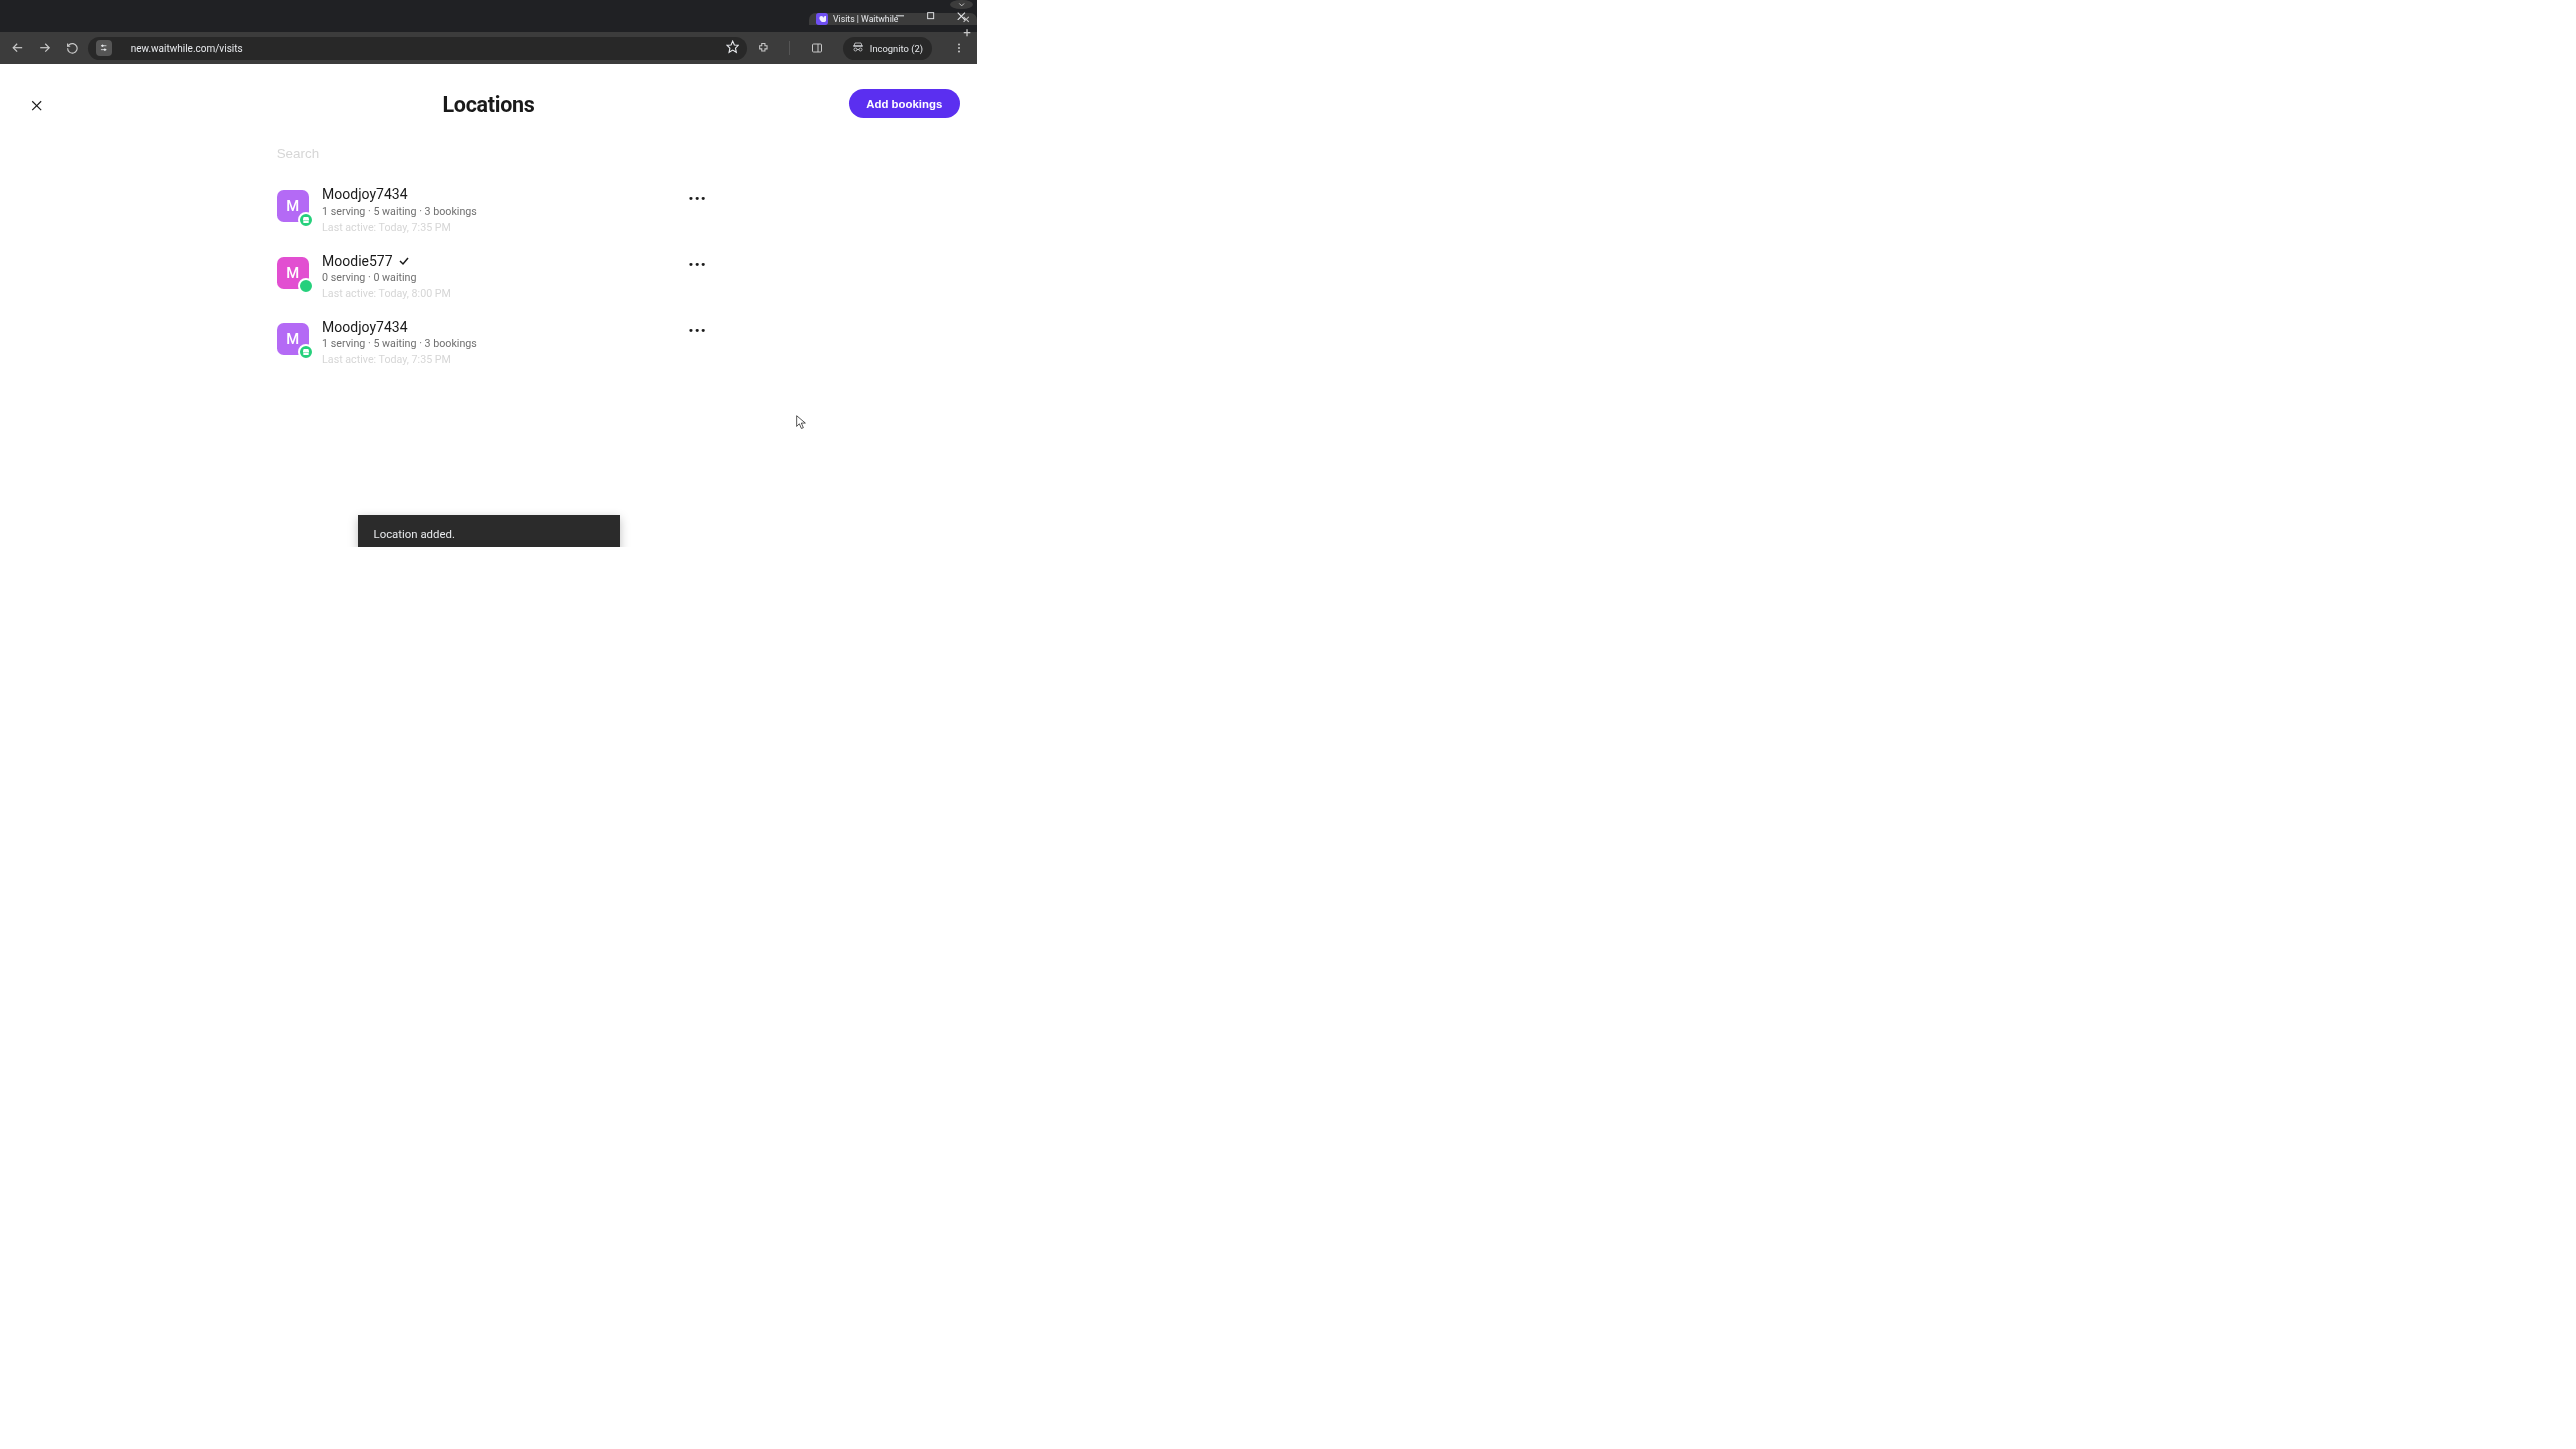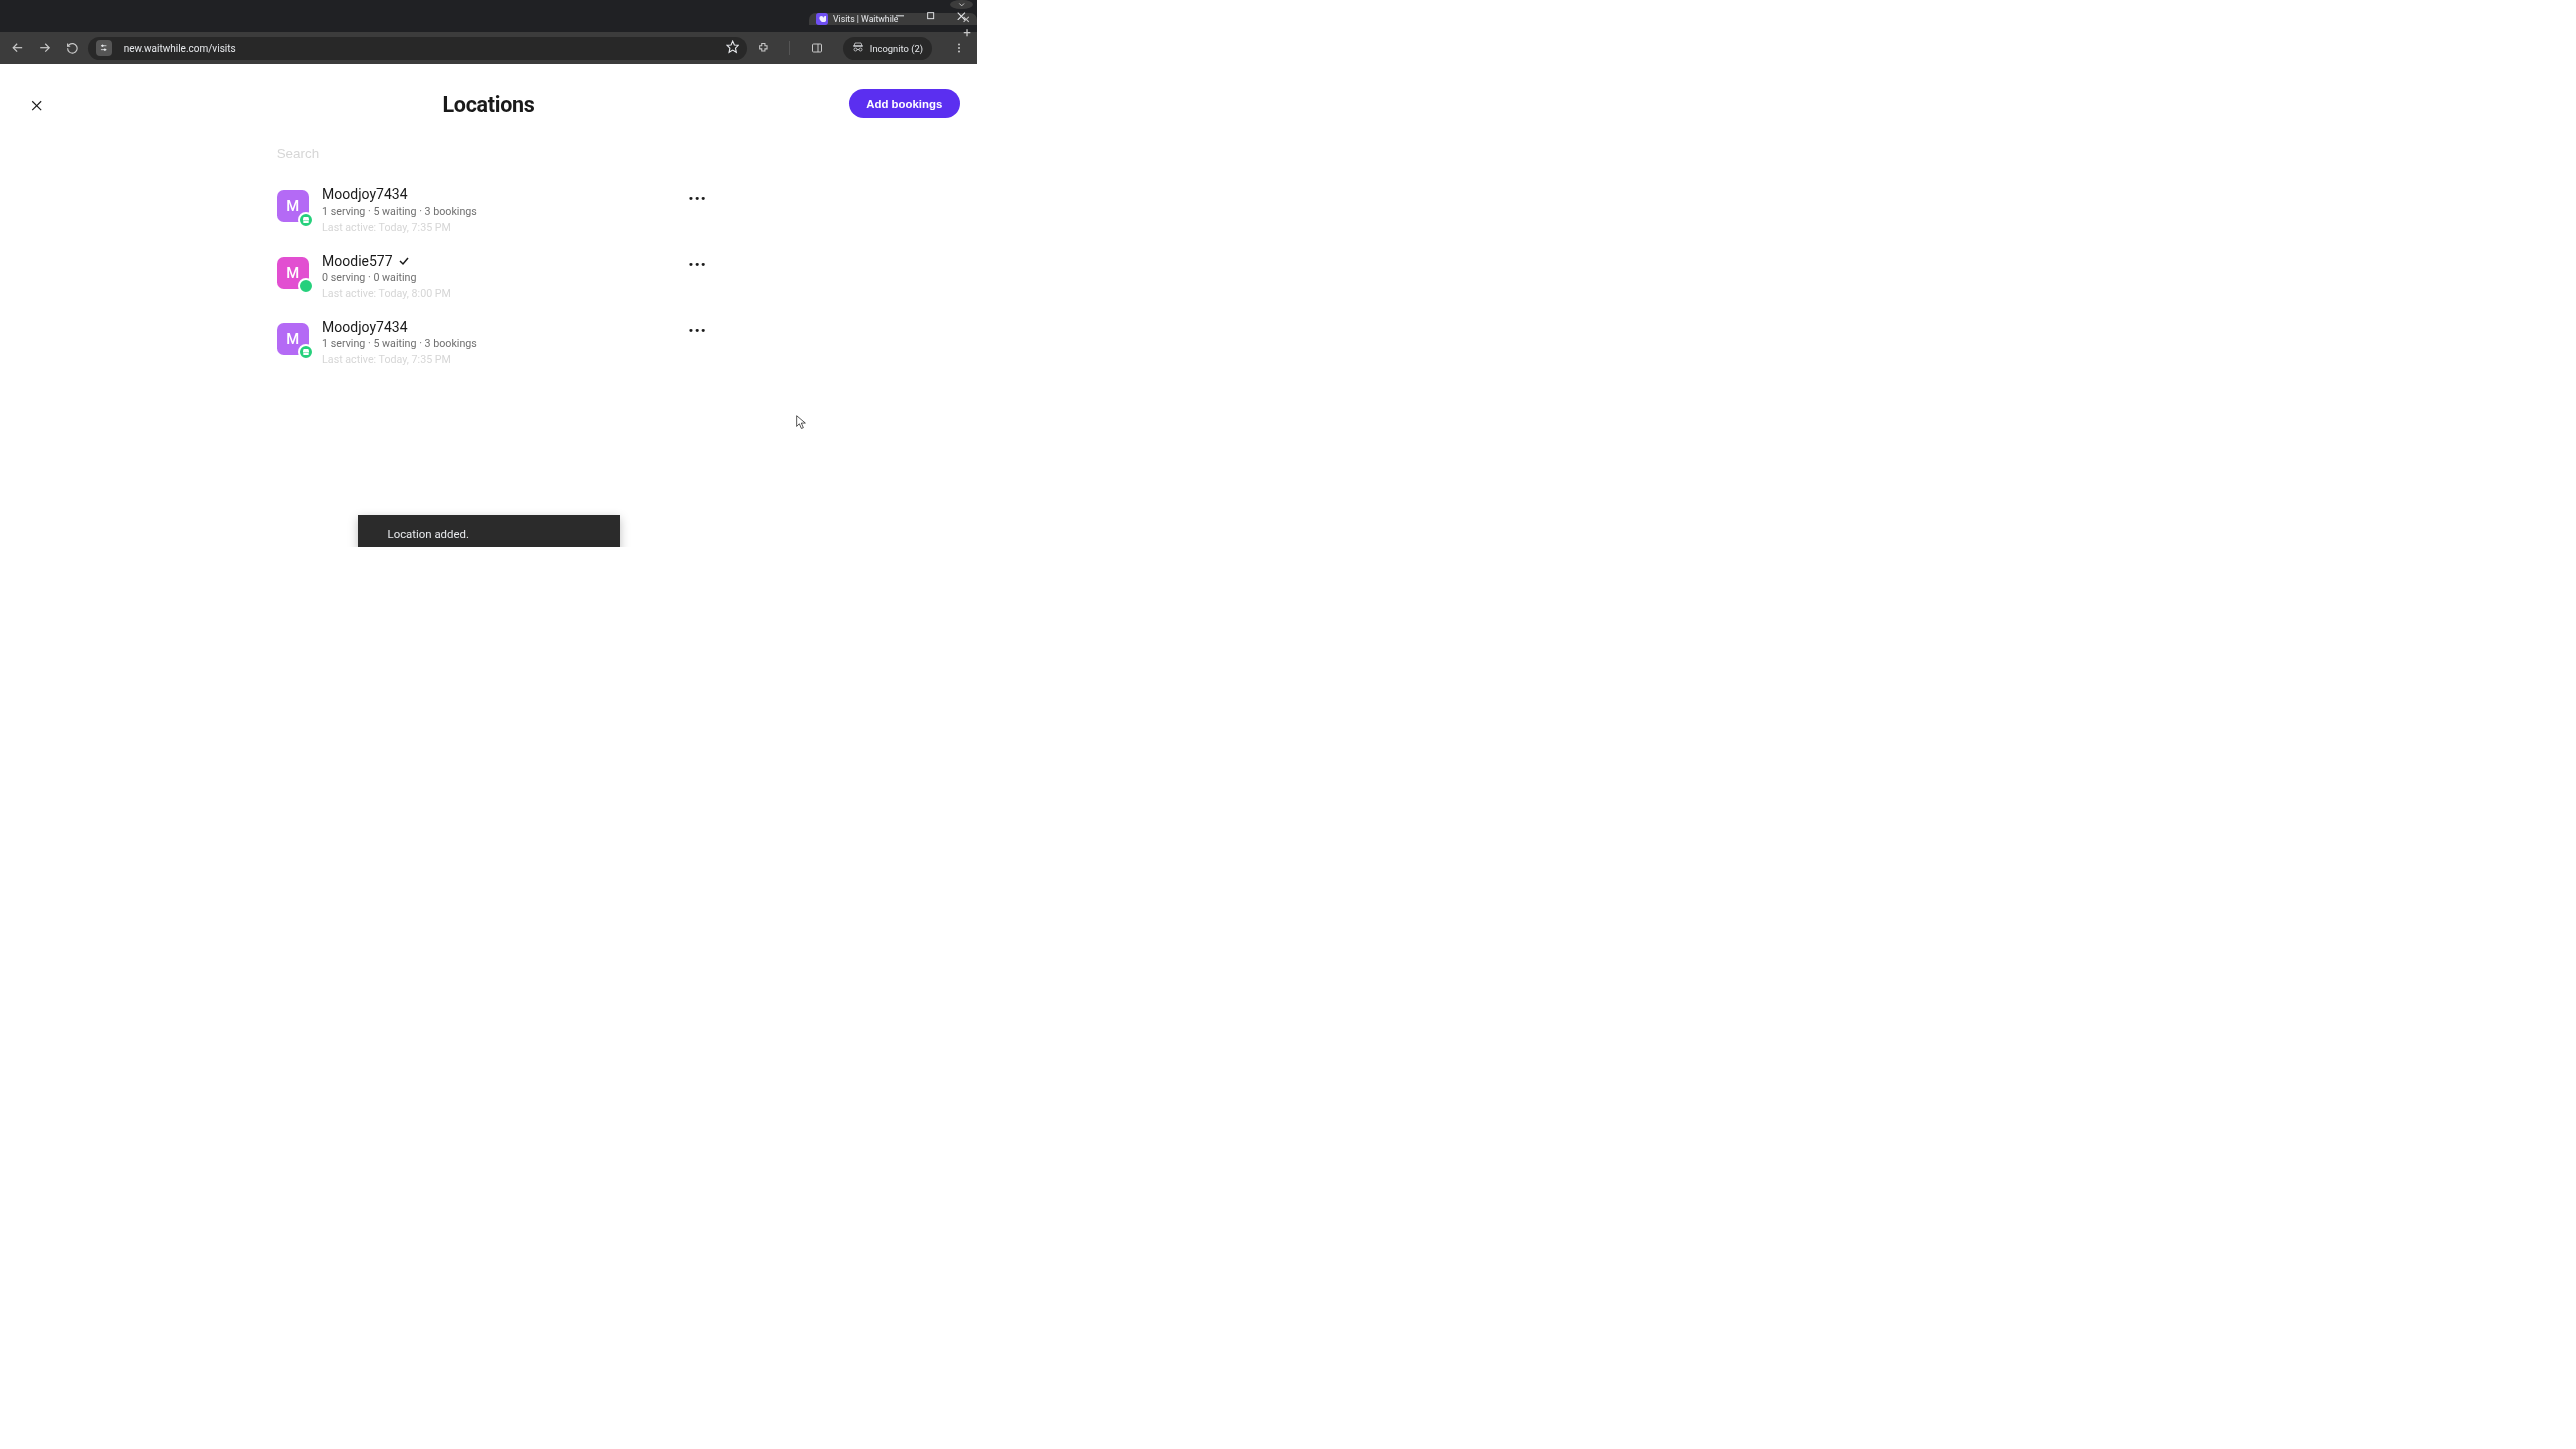--- a/index.html
+++ b/index.html
@@ -76,21 +76,21 @@
     .urlfield {
       flex:1;
       height:23px;
       background:#282828;
       border-radius:11.4px;
       display:flex;
       align-items:center;
       padding:0 8px;
       color:#e8eaed;
       font-size:10px;
-      gap:12px;
+      gap:19px;
     }
     .urlfield .site-ctl {
       width:16px;height:16px;border-radius:4px;
       background:#555; display:flex;align-items:center;justify-content:center;
       font-size:8px;
     }
     .url-right { margin-left:auto; display:flex; align-items:center; gap:6.7px; }
     .addr-right { display:flex; align-items:center; gap:15px; }
     .incog-pill {
       height:23px;
@@ -199,21 +199,21 @@
     
     .toast {
       position:absolute;
       left:50%;
       transform:translateX(-50%);
       bottom:4px;
       width:262px;
       background:#2b2b2b;
       color:#e8eaed;
       border-radius:0;
-      padding:12px 30px;
+      padding:12px 16px;
       font-size:11.4px;
       box-shadow:0 2.7px 9.4px rgba(0,0,0,.25);
     }
 
     
     .cursor {
       position:absolute;
       left:796px;
       top:341px;
       width:10.7px;height:14.8px;

